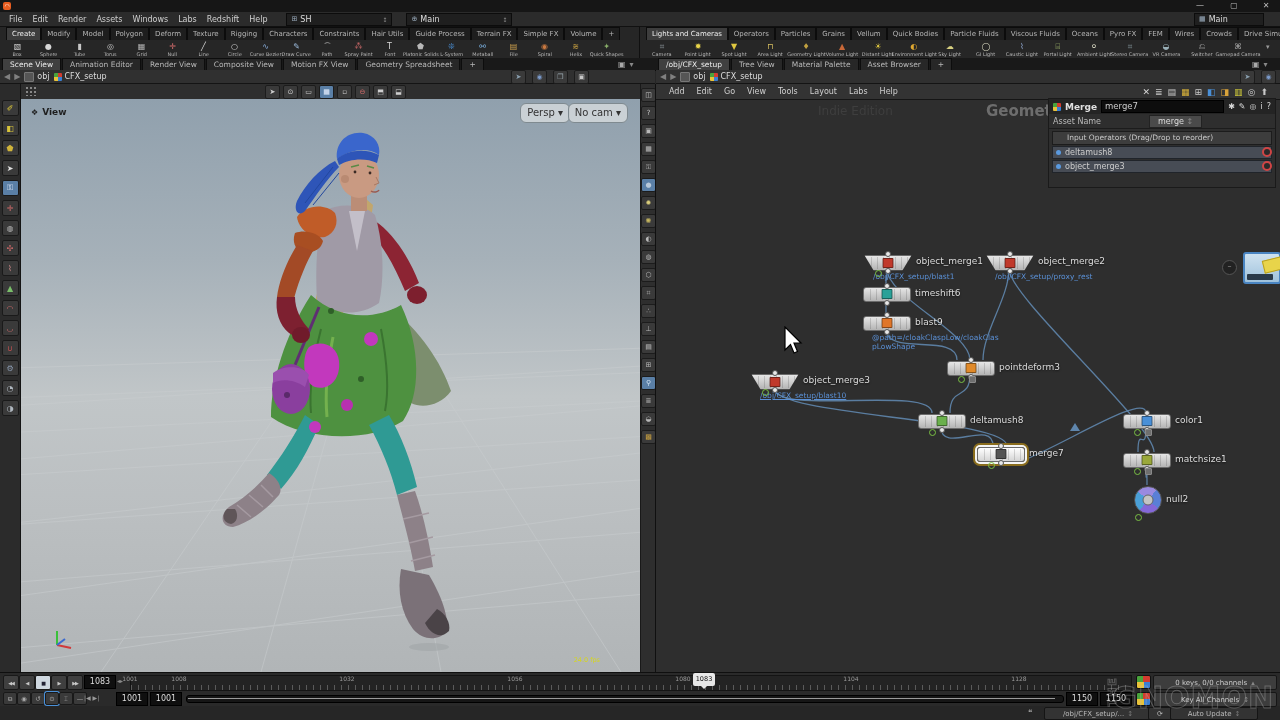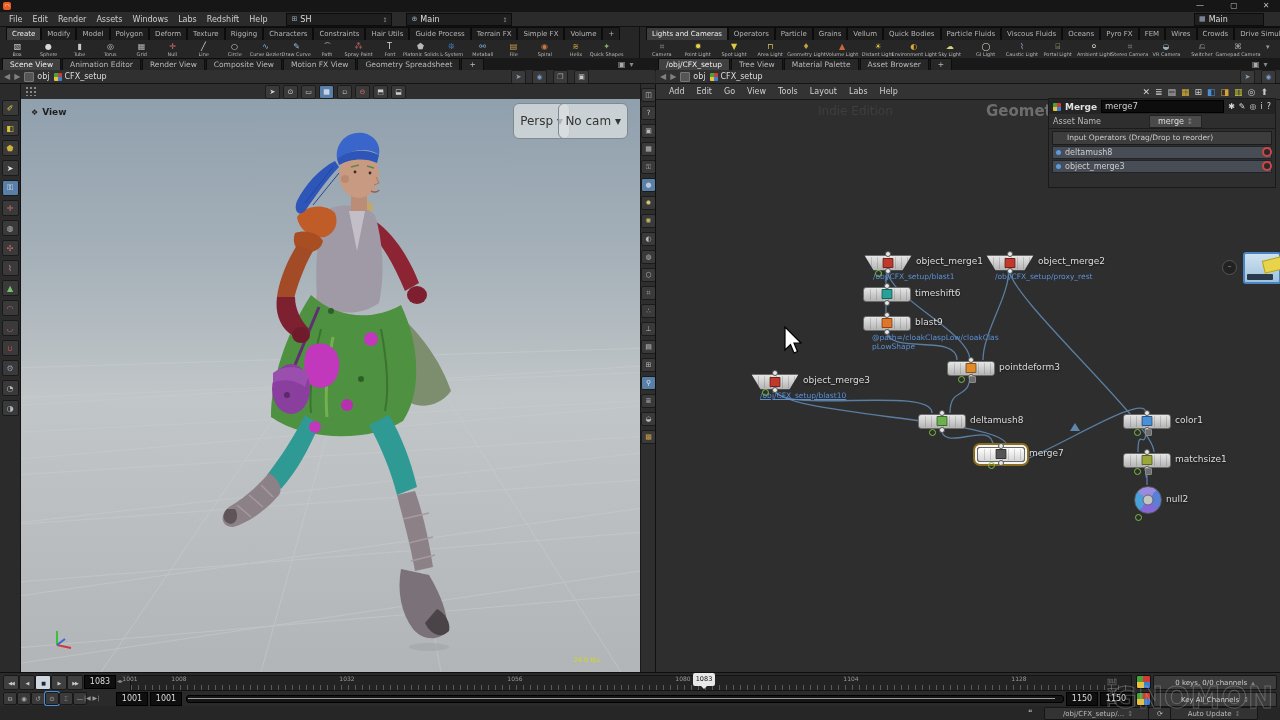--- a/index.html
+++ b/index.html
@@ -41,21 +41,21 @@
   .sicon{width:15px;height:14px;background:#3a3a3a;border:1px solid #1a1a1a;border-radius:2px;display:flex;align-items:center;justify-content:center;font-size:8px;}
   .sicon.hl{background:#5d7globe;}
   #vp-header{left:21px;top:84px;width:619px;height:15px;background:#2e2e2e;border-bottom:1px solid #191919;display:flex;align-items:center;}
   #vp-toolbar{position:absolute;left:244px;display:flex;gap:3px;}
   #gridhandle{position:absolute;left:-14px;top:2px;width:12px;height:10px;background:radial-gradient(#888 1px,transparent 1px);background-size:4px 4px;}
   #viewport{left:21px;top:99px;width:619px;height:573px;overflow:hidden;background:linear-gradient(180deg,#90a0ad 0%,#a6b1b9 28%,#c1c6c8 52%,#bbbfc1 72%,#b1b5b7 100%);}
   #vp-rightstrip{left:640px;top:84px;width:16px;height:588px;background:#2e2e2e;border-left:1px solid #191919;display:flex;flex-direction:column;align-items:center;gap:4px;padding-top:4px;box-sizing:border-box;}
   .ricon{width:13px;height:12px;background:#3a3a3a;border:1px solid #1c1c1c;border-radius:2px;color:#b8b8b8;font-size:7px;display:flex;align-items:center;justify-content:center;}
   .ricon.hl{background:#5a7fa6;color:#eee;}
   #view-label{left:10px;top:8px;display:flex;gap:4px;align-items:center;color:#1e1e1e;font-size:9px;font-weight:bold;}
-  .campill{position:absolute;top:4px;height:10px;line-height:10px;border-radius:6px;background:rgba(220,224,226,.75);border:1px solid #7f8a90;color:#333;font-size:12px;padding:12px 6px;}
+  .campill{position:absolute;top:4px;height:10px;line-height:10px;border-radius:6px;background:rgba(220,224,226,.75);border:1px solid #7f8a90;color:#333;font-size:10px;padding:4px 6px;}
   #vp-hud{right:40px;bottom:8px;position:absolute;color:#d6d61e;font-size:6.5px;}
   
   #net-menubar{left:656px;top:84px;width:624px;height:16px;background:#333;border-bottom:1px solid #151515;display:flex;align-items:center;padding-left:8px;box-sizing:border-box;}
   #net-toolbar{position:absolute;right:12px;display:flex;gap:5px;}
   #net-canvas{left:656px;top:100px;width:624px;height:572px;background:#2e2e2e;overflow:hidden;}
   .wm-edition{position:absolute;left:162px;top:4px;font-size:12px;color:#3e3e3e;}
   .wm-context{position:absolute;left:330px;top:2px;font-size:15px;font-weight:bold;color:#6d6d6d;}
   .node{position:absolute;width:46px;height:13px;background:linear-gradient(#e6e6e6,#b4b4b4);border:1px solid #6b6b6b;border-radius:3px;}
   .node .ribs{position:absolute;inset:1px;border-radius:2px;background:repeating-linear-gradient(90deg,transparent 0 5px,rgba(0,0,0,.14) 5px 6px);}
   .node .nicon{position:absolute;left:50%;top:50%;transform:translate(-50%,-50%);width:9px;height:8px;border-radius:1px;border:1px solid rgba(0,0,0,.4);}
@@ -245,21 +245,21 @@
         </div>
         <div class="tool">
           <div class="ti" style="color: rgb(138, 176, 106);">✦</div>
           <div class="tl">Quick Shapes</div>
         </div>
       </div>
     <div class="abs divline" style="left:639px;top:0;width:1px;height:31px;"></div>
     <div class="shelf-tabs" style="left:646px;" id="shelf-tabs-right">
         <div class="shelf-tab active">Lights and Cameras</div>
         <div class="shelf-tab">Operators</div>
-        <div class="shelf-tab">Particle</div>
+        <div class="shelf-tab">Particles</div>
         <div class="shelf-tab">Grains</div>
         <div class="shelf-tab">Vellum</div>
         <div class="shelf-tab">Quick Bodies</div>
         <div class="shelf-tab">Particle Fluids</div>
         <div class="shelf-tab">Viscous Fluids</div>
         <div class="shelf-tab">Oceans</div>
         <div class="shelf-tab">Pyro FX</div>
         <div class="shelf-tab">FEM</div>
         <div class="shelf-tab">Wires</div>
         <div class="shelf-tab">Crowds</div>

